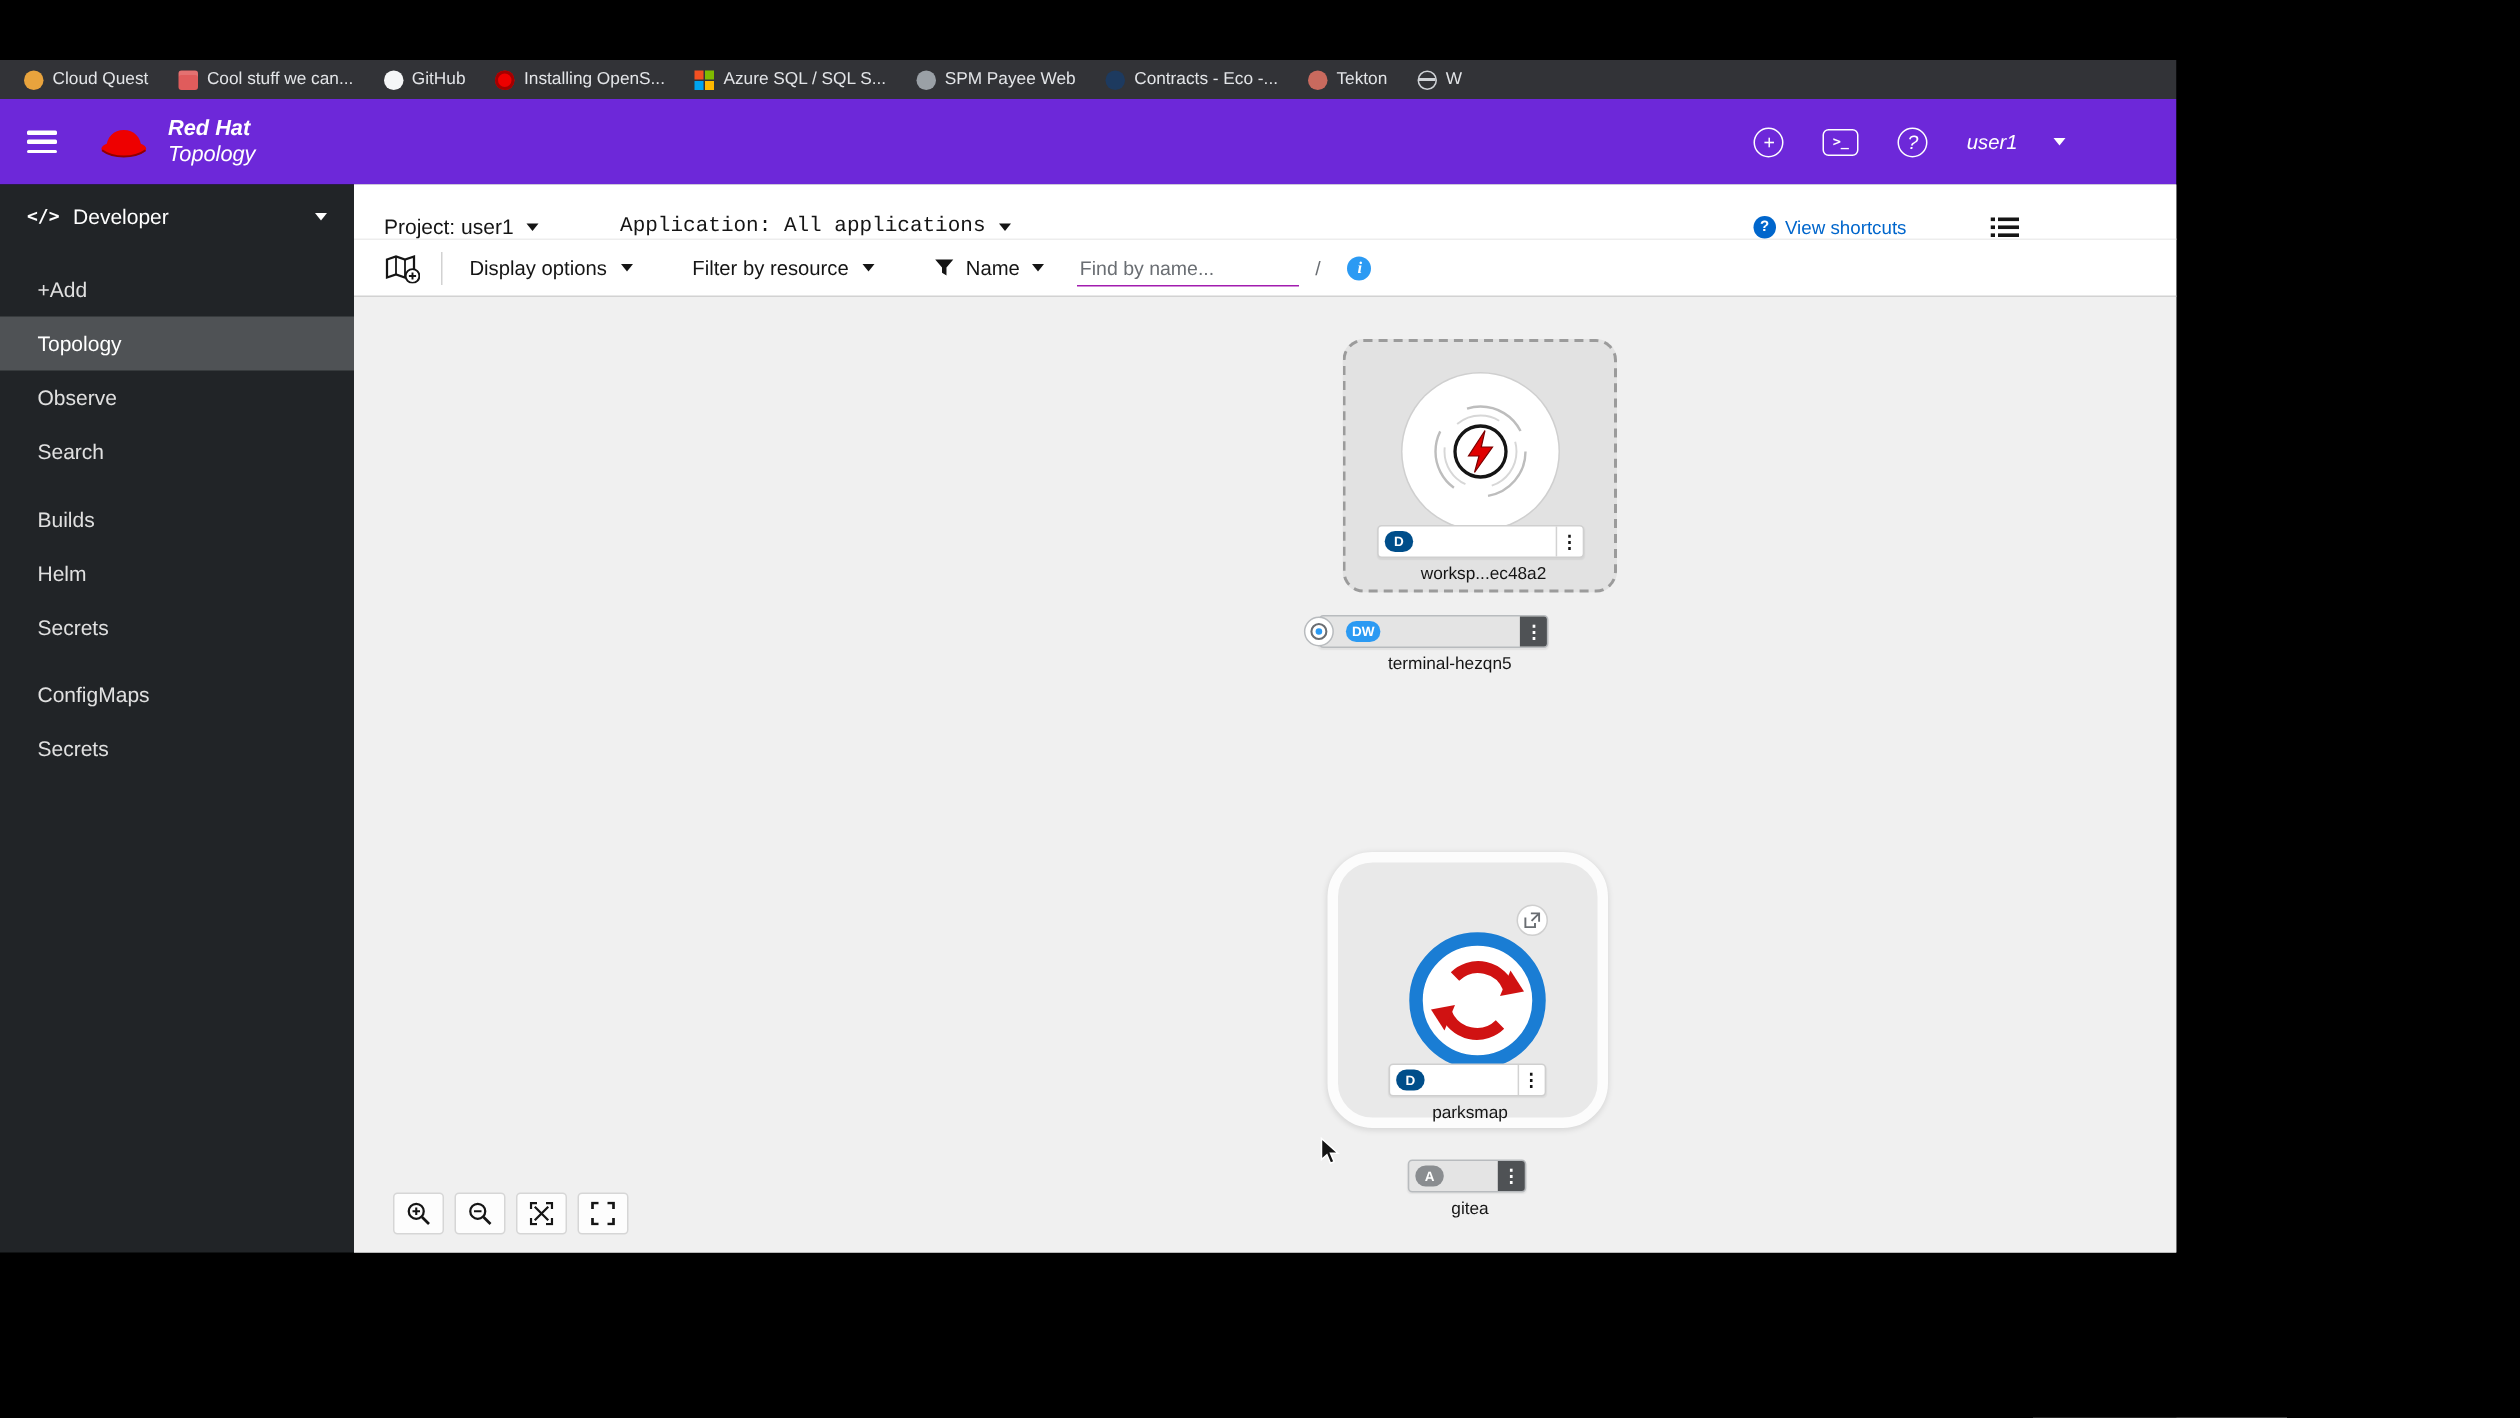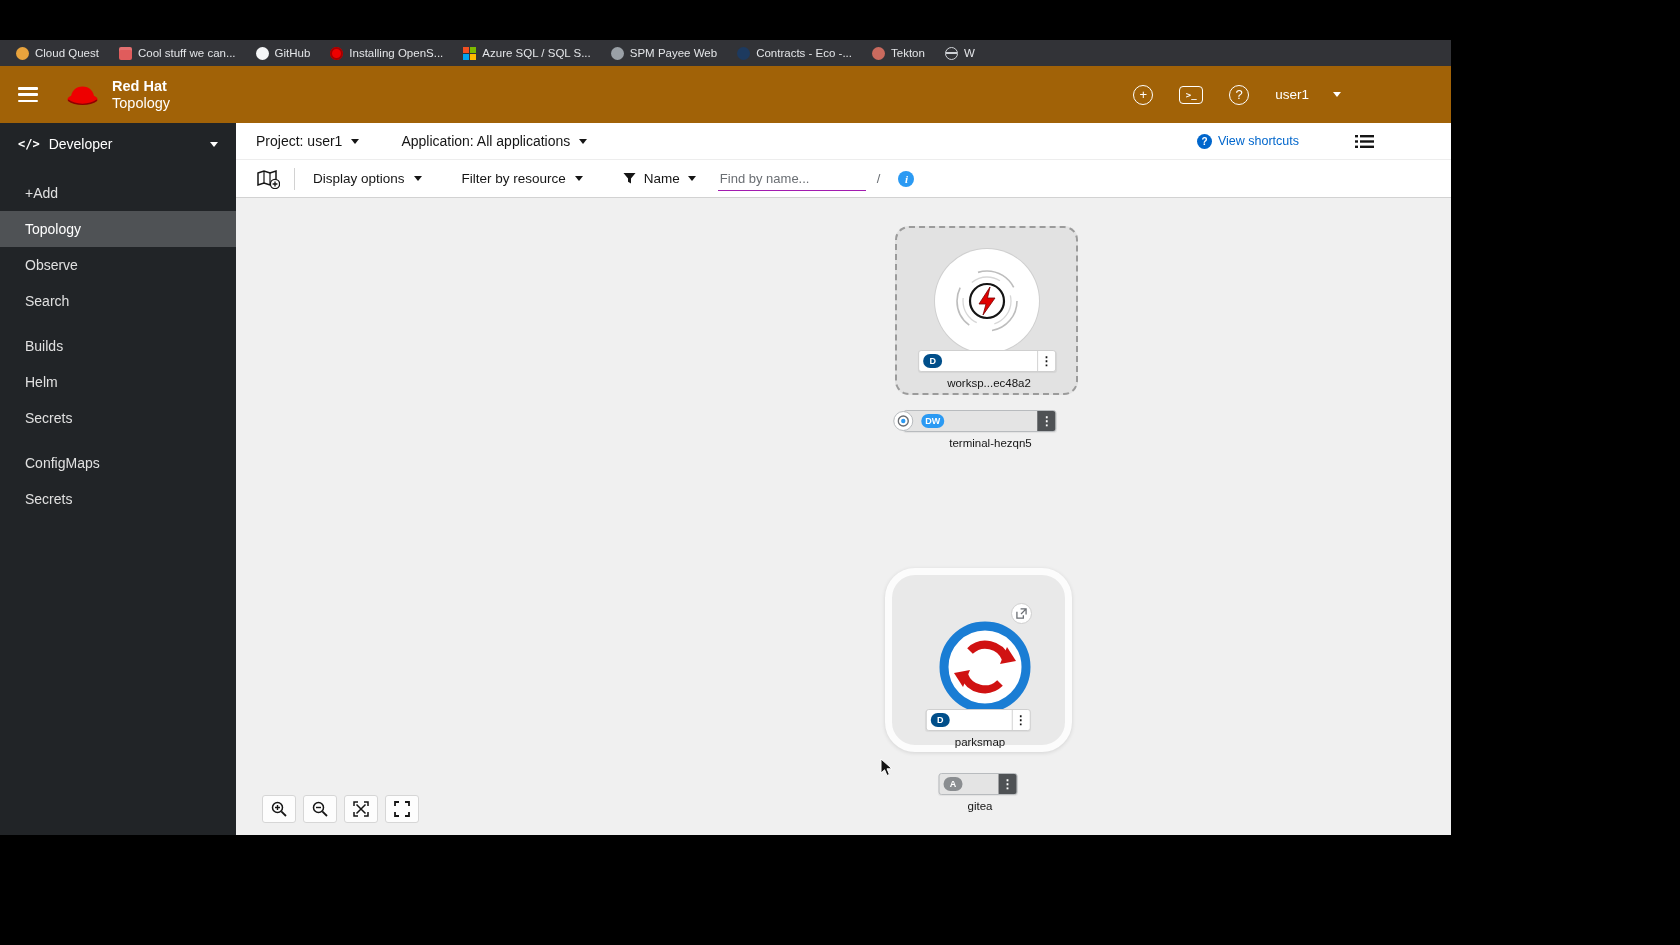--- a/index.html
+++ b/index.html
@@ -24,21 +24,21 @@
       linear-gradient(#7fba00,#7fba00) 7px 0/6px 6px no-repeat,
       linear-gradient(#00a4ef,#00a4ef) 0 7px/6px 6px no-repeat,
       linear-gradient(#ffb900,#ffb900) 7px 7px/6px 6px no-repeat; }
   .fav-spm { background:#9aa0a6; border-radius:50%; }
   .fav-contracts { background:#1d3a5f; border-radius:50%; }
   .fav-tekton { background:#c96a5e; border-radius:50%; }
   .fav-globe { border:1.5px solid #cfd2d6; border-radius:50%; position:relative; }
   .fav-globe::before { content:""; position:absolute; left:0; right:0; top:4.5px; height:1.5px; background:#cfd2d6; }
 
   
-  .masthead { height:57px; background:#a16207; display:flex; align-items:center; padding:0 110px 0 18px; }
+  .masthead { height:57px; background:#6d28d9; display:flex; align-items:center; padding:0 74px 0 18px;font-style:italic; }
   .hamburger { width:20px; height:15px; display:flex; flex-direction:column; justify-content:space-between; cursor:pointer; }
   .hamburger span { display:block; height:2.5px; background:#fff; border-radius:1px; }
   .brand { display:flex; align-items:center; gap:10px; margin-left:26px; }
   .brand-text { color:#fff; line-height:1.12; font-size:14.5px; }
   .brand-text .top { font-weight:bold; }
   .masthead-right { margin-left:auto; display:flex; align-items:center; gap:26px; }
   .mh-icon { width:20px; height:20px; border:1.6px solid #fff; border-radius:50%; color:#fff;
              display:flex; align-items:center; justify-content:center; font-size:13px; cursor:pointer; }
   .mh-terminal { width:24px; height:18px; border:1.6px solid #fff; border-radius:4px; color:#fff;
              display:flex; align-items:center; justify-content:center;
@@ -56,23 +56,23 @@
   .perspective-icon { font-family:"DejaVu Sans Mono", monospace; font-size:12px; color:#fff; font-weight:bold; }
   .perspective .caret { margin-left:auto; }
   .nav { margin-top:14px; display:flex; flex-direction:column; }
   .nav-item { padding:10px 25px; font-size:14px; color:#e0e0e0; cursor:pointer; }
   .nav-item.selected { background:#4f5255; color:#fff; }
   .nav-gap { height:9px; }
 
   
   .main { flex:1; display:flex; flex-direction:column; background:#fff; }
 
-  .context-bar { height:37px; background:#fff; border-bottom:1px solid #ededed; display:flex; align-items:center; padding:0 77px 0 20px; }
+  .context-bar { height:37px; background:#fff; border-bottom:1px solid #ededed; display:flex; align-items:flex-end; padding:0 105px 0 20px; }
   .context-item { display:flex; align-items:center; gap:9px; font-size:14px; color:#151515; cursor:pointer; }
-  .context-item + .context-item { margin-left:42px; }
+  .context-item + .context-item { margin-left:54px;font-family:Liberation Mono, monospace; }
   .context-right { margin-left:auto; display:flex; align-items:center; gap:56px; }
   .view-shortcuts { display:flex; align-items:center; gap:6px; color:#0066cc; font-size:12.5px; cursor:pointer; }
   .q-circle { width:15px; height:15px; border-radius:50%; background:#0066cc; color:#fff; font-size:10px; font-weight:bold;
               display:flex; align-items:center; justify-content:center; }
 
   .toolbar { height:38px; background:#fff; border-bottom:1px solid #d2d2d2; display:flex; align-items:center; padding:0 20px; }
   .tb-divider { width:1px; height:22px; background:#d2d2d2; margin:0 18px 0 14px; }
   .tb-dd { display:flex; align-items:center; gap:9px; font-size:13.5px; color:#151515; cursor:pointer; }
   .tb-dd + .tb-dd { margin-left:40px; }
   .name-filter { display:flex; align-items:center; gap:8px; margin-left:40px; font-size:13.5px; color:#151515; cursor:pointer; }
@@ -286,21 +286,21 @@
               <path d="M39 22 L28 39 H35 L32 50 L44 33 H36.5 Z" fill="#e00000" stroke="#7a0000" stroke-width="0.8"></path>
             </svg>
           </div>
         </div>
         <div class="node-label" style="left:751px; top:152px;">
           <span class="badge" style="background: rgb(0, 78, 138);">D</span>
           <span class="label-text">worksp...ec48a2</span>
           <span class="kebab"></span>
         </div>
 
-        <div class="node-label gray" style="left:744px; top:212px;">
+        <div class="node-label gray" style="left:720px; top:212px;">
           <span class="decorator-circle">
             <svg width="12" height="12" viewBox="0 0 12 12">
               <circle cx="6" cy="6" r="5" fill="none" stroke="#6a6e73" stroke-width="1.4"></circle>
               <circle cx="6" cy="6" r="2.2" fill="#2b9af3"></circle>
             </svg>
           </span>
           <span class="badge" style="background: rgb(43, 154, 243);">DW</span>
           <span class="label-text">terminal-hezqn5</span>
           <span class="kebab dark"></span>
         </div>

